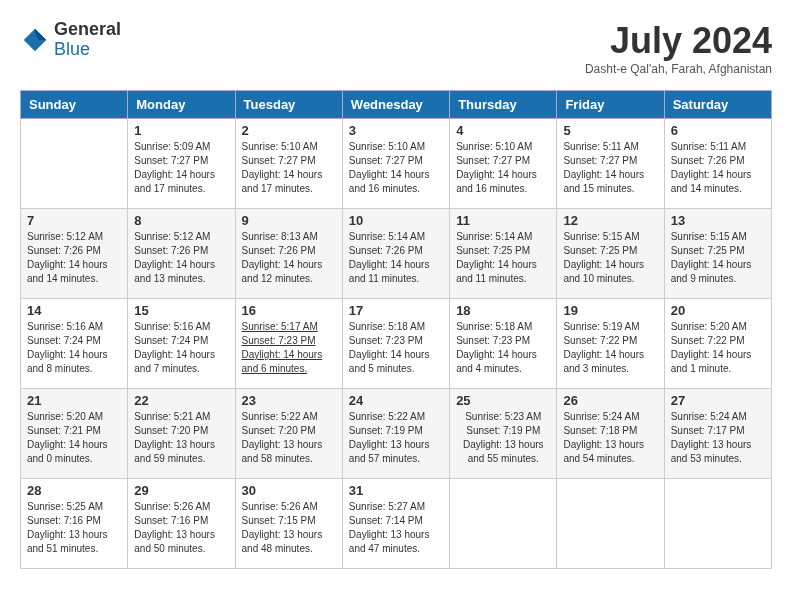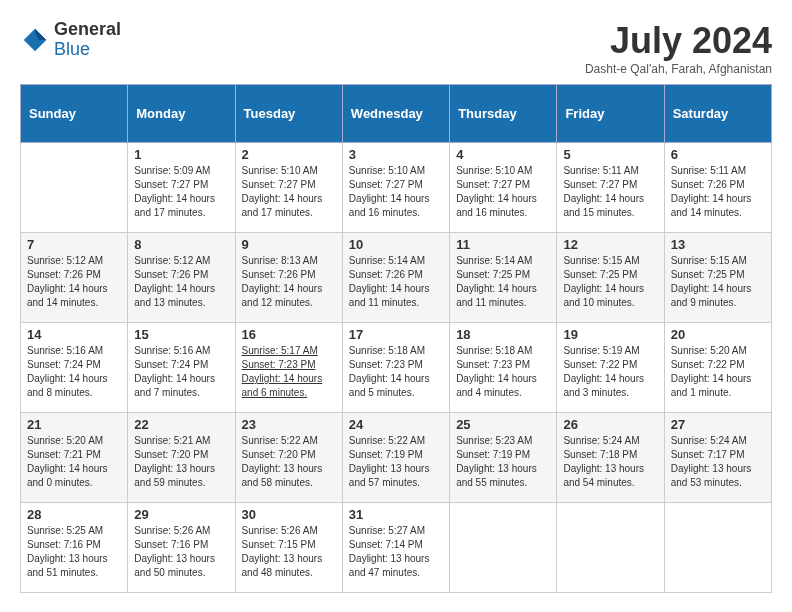--- a/index.html
+++ b/index.html
@@ -7,21 +7,21 @@
       font-family: Arial, sans-serif;
       background: #fff;
       width: 792px;
       min-height: 612px;
       padding: 20px;
     }
     .header-area {
       display: flex;
       justify-content: space-between;
       align-items: flex-start;
-      margin-bottom: 8px;
+      margin-bottom: 14px;
     }
     .logo {
       display: flex;
       align-items: center;
     }
     .logo-text {
       display: flex;
       flex-direction: column;
       line-height: 1.1;
     }
@@ -54,21 +54,21 @@
     }
     .calendar {
       width: 100%;
       border-collapse: collapse;
       table-layout: fixed;
     }
     .calendar th {
       background-color: #1a6faf;
       color: #fff;
       text-align: left;
-      padding: 21px 8px;
+      padding: 6px 8px;
       font-size: 13px;
       border: 1px solid #aac;
     }
     .calendar td {
       border: 1px solid #ccc;
       vertical-align: top;
       padding: 4px 6px;
       font-size: 11px;
       color: #333;
       min-height: 80px;
@@ -301,21 +301,21 @@
         </td>
         <td>
           <div class="day-number">24</div>
           <div class="day-info" style="white-space: pre-line;">Sunrise: 5:22 AM
 Sunset: 7:19 PM
 Daylight: 13 hours
 and 57 minutes.</div>
         </td>
         <td>
           <div class="day-number">25</div>
-          <div class="day-info" style="white-space: pre-line;">Sunrise: 5:23 AM
+          <div class="day-info" style="white-space: pre-line; text-align: center;">Sunrise: 5:23 AM
 Sunset: 7:19 PM
 Daylight: 13 hours
 and 55 minutes.</div>
         </td>
         <td>
           <div class="day-number">26</div>
           <div class="day-info" style="white-space: pre-line;">Sunrise: 5:24 AM
 Sunset: 7:18 PM
 Daylight: 13 hours
 and 54 minutes.</div>

